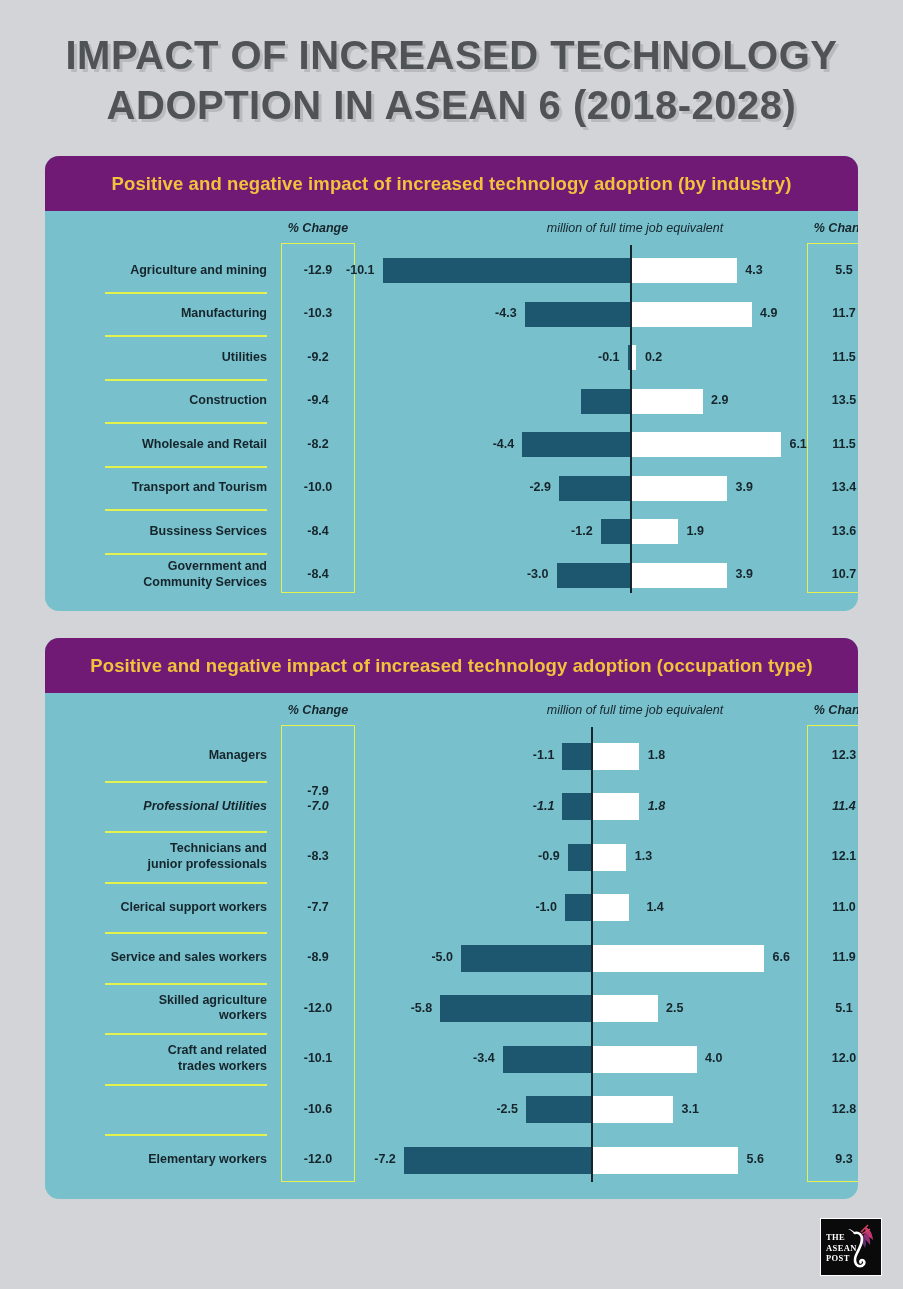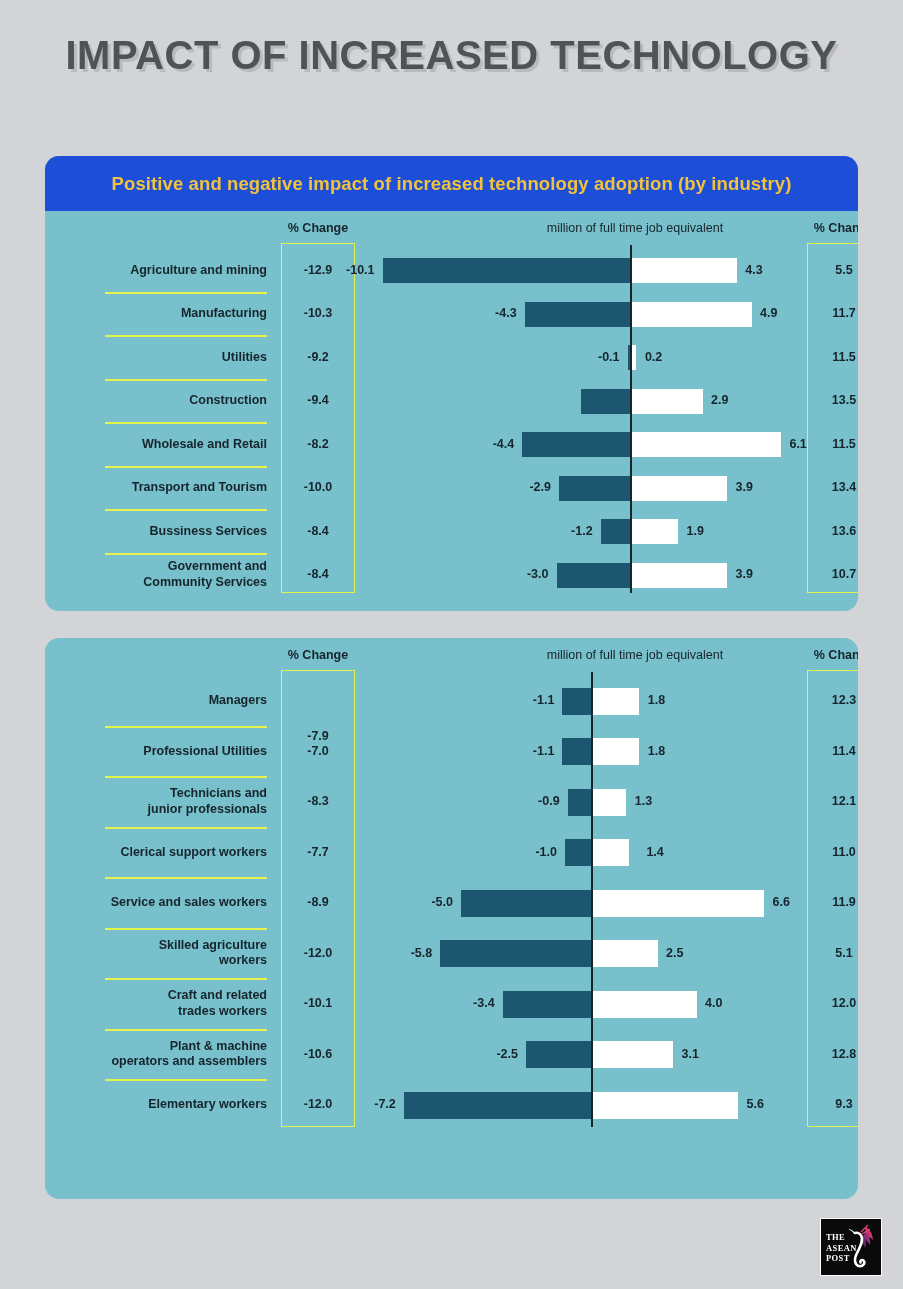--- a/index.html
+++ b/index.html
@@ -38,37 +38,38 @@
     left: 45px;
     width: 813px;
     background: #78c0cc;
     border-radius: 14px;
     overflow: hidden;
   }
   #card-industry { top: 156px; height: 455px; }
   #card-occupation { top: 638px; height: 561px; }
 
   .card-header {
-    background: #1d4ed8;
+    background: #701a75;
     height: 55px;
     display: flex;
     align-items: center;
     justify-content: center;
   }
   .card-header-title {
     color: #f2c23c;
     font-size: 18.5px;
     font-weight: bold;
     letter-spacing: 0.1px;
   }
 
   
   .col-caption-row {
     position: relative;
     height: 32px;
+    font-style: italic;
   }
   .cap {
     position: absolute;
     font-size: 12.5px;
     color: #16252c;
     font-weight: bold;
     top: 10px;
     text-align: center;
   }
   .cap.left-pct { left: 236px; width: 74px; }
@@ -171,20 +172,21 @@
     letter-spacing: 0.4px;
     z-index: 3;
   }
   .logo-bird { position: absolute; left: 0; top: 0; }
 </style>
 </head>
 <body>
 
 <div class="title-wrap">
   <div class="title-line">IMPACT OF INCREASED TECHNOLOGY</div>
+  <div class="title-line">ADOPTION IN ASEAN 6 (2018-2028)</div>
 </div>
 
 <div class="card" id="card-industry">
   <div class="card-header">
     <div class="card-header-title">Positive and negative impact of increased technology adoption (by industry)</div>
   </div>
   <div class="col-caption-row">
     <div class="cap left-pct">% Change</div>
     <div class="cap middle">million of full time job equivalent</div>
     <div class="cap right-pct">% Change</div>
@@ -286,20 +288,23 @@
         <div class="pct-right" style="top: 13.75px;">10.7</div>
         <div class="bar-neg" style="left: 511.5px; top: 9.25px; width: 73.5px; height: 25px;"></div>
         <div class="bar-val neg" style="left: 429.5px; width: 74px; top: 13.75px;">-3.0</div>
         <div class="bar-pos" style="left: 586.6px; top: 9.25px; width: 95.55px; height: 25px;"></div>
         <div class="bar-val pos" style="left: 690.55px; top: 13.75px;">3.9</div>
       </div>
     </div>
 </div>
 
 <div class="card" id="card-occupation">
+  <div class="card-header">
+    <div class="card-header-title">Positive and negative impact of increased technology adoption (occupation type)</div>
+  </div>
   <div class="col-caption-row">
     <div class="cap left-pct">% Change</div>
     <div class="cap middle">million of full time job equivalent</div>
     <div class="cap right-pct">% Change</div>
   </div>
   <div class="rows" id="rows-occupation">
       <div class="pct-box" style="left: 236px; top: 0px; width: 74px; height: 456.5px;"></div>
       <div class="pct-box" style="left: 762px; top: 0px; width: 74px; height: 456.5px;"></div>
       <div class="zero-line" style="left: 546px; top: 2px; height: 454.5px;"></div>
       <div class="row" style="position: absolute; left: 0px; top: 6px; width: 813px; height: 50.5px;">
@@ -307,21 +312,21 @@
           <div>Managers</div>
         </div>
         <div class="row-divider" style="top: 49.5px;"></div>
         <div class="pct-left" style="top: 17.25px; margin-top: 36px;">-7.9</div>
         <div class="pct-right" style="top: 17.25px;">12.3</div>
         <div class="bar-neg" style="left: 517.4px; top: 11.75px; width: 28.6px; height: 27px;"></div>
         <div class="bar-val neg" style="left: 435.4px; width: 74px; top: 17.25px;">-1.1</div>
         <div class="bar-pos" style="left: 547.6px; top: 11.75px; width: 46.8px; height: 27px;"></div>
         <div class="bar-val pos" style="left: 602.8px; top: 17.25px;">1.8</div>
       </div>
-      <div class="row" style="position: absolute; left: 0px; top: 56.5px; width: 813px; height: 50.5px;">
+      <div class="row" style="position: absolute; left: 0px; top: 56.5px; width: 813px; height: 50.5px; font-style: italic;">
         <div class="row-label" style="top: 17.25px;">
           <div>Professional Utilities</div>
         </div>
         <div class="row-divider" style="top: 49.5px;"></div>
         <div class="pct-left" style="top: 17.25px;">-7.0</div>
         <div class="pct-right" style="top: 17.25px;">11.4</div>
         <div class="bar-neg" style="left: 517.4px; top: 11.75px; width: 28.6px; height: 27px;"></div>
         <div class="bar-val neg" style="left: 435.4px; width: 74px; top: 17.25px;">-1.1</div>
         <div class="bar-pos" style="left: 547.6px; top: 11.75px; width: 46.8px; height: 27px;"></div>
         <div class="bar-val pos" style="left: 602.8px; top: 17.25px;">1.8</div>
@@ -383,24 +388,20 @@
         </div>
         <div class="row-divider" style="top: 49.5px;"></div>
         <div class="pct-left" style="top: 17.25px;">-10.1</div>
         <div class="pct-right" style="top: 17.25px;">12.0</div>
         <div class="bar-neg" style="left: 457.6px; top: 11.75px; width: 88.4px; height: 27px;"></div>
         <div class="bar-val neg" style="left: 375.6px; width: 74px; top: 17.25px;">-3.4</div>
         <div class="bar-pos" style="left: 547.6px; top: 11.75px; width: 104px; height: 27px;"></div>
         <div class="bar-val pos" style="left: 660px; top: 17.25px;">4.0</div>
       </div>
       <div class="row" style="position: absolute; left: 0px; top: 359.5px; width: 813px; height: 50.5px;">
-        <div class="row-label" style="top: 9.25px;">
-          <div>Plant &amp; machine</div>
-          <div>operators and assemblers</div>
-        </div>
         <div class="row-divider" style="top: 49.5px;"></div>
         <div class="pct-left" style="top: 17.25px;">-10.6</div>
         <div class="pct-right" style="top: 17.25px;">12.8</div>
         <div class="bar-neg" style="left: 481px; top: 11.75px; width: 65px; height: 27px;"></div>
         <div class="bar-val neg" style="left: 399px; width: 74px; top: 17.25px;">-2.5</div>
         <div class="bar-pos" style="left: 547.6px; top: 11.75px; width: 80.6px; height: 27px;"></div>
         <div class="bar-val pos" style="left: 636.6px; top: 17.25px;">3.1</div>
       </div>
       <div class="row" style="position: absolute; left: 0px; top: 410px; width: 813px; height: 50.5px;">
         <div class="row-label" style="top: 17.25px;">

